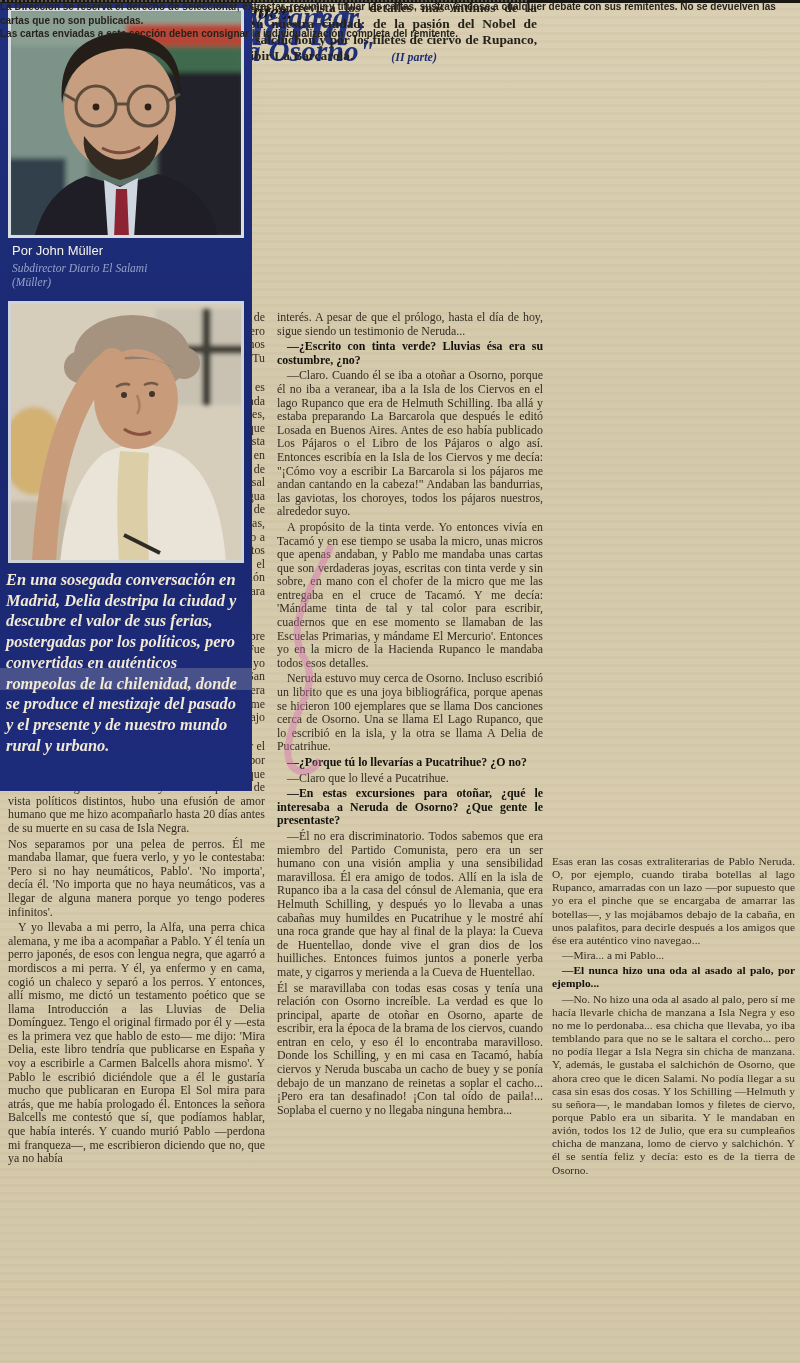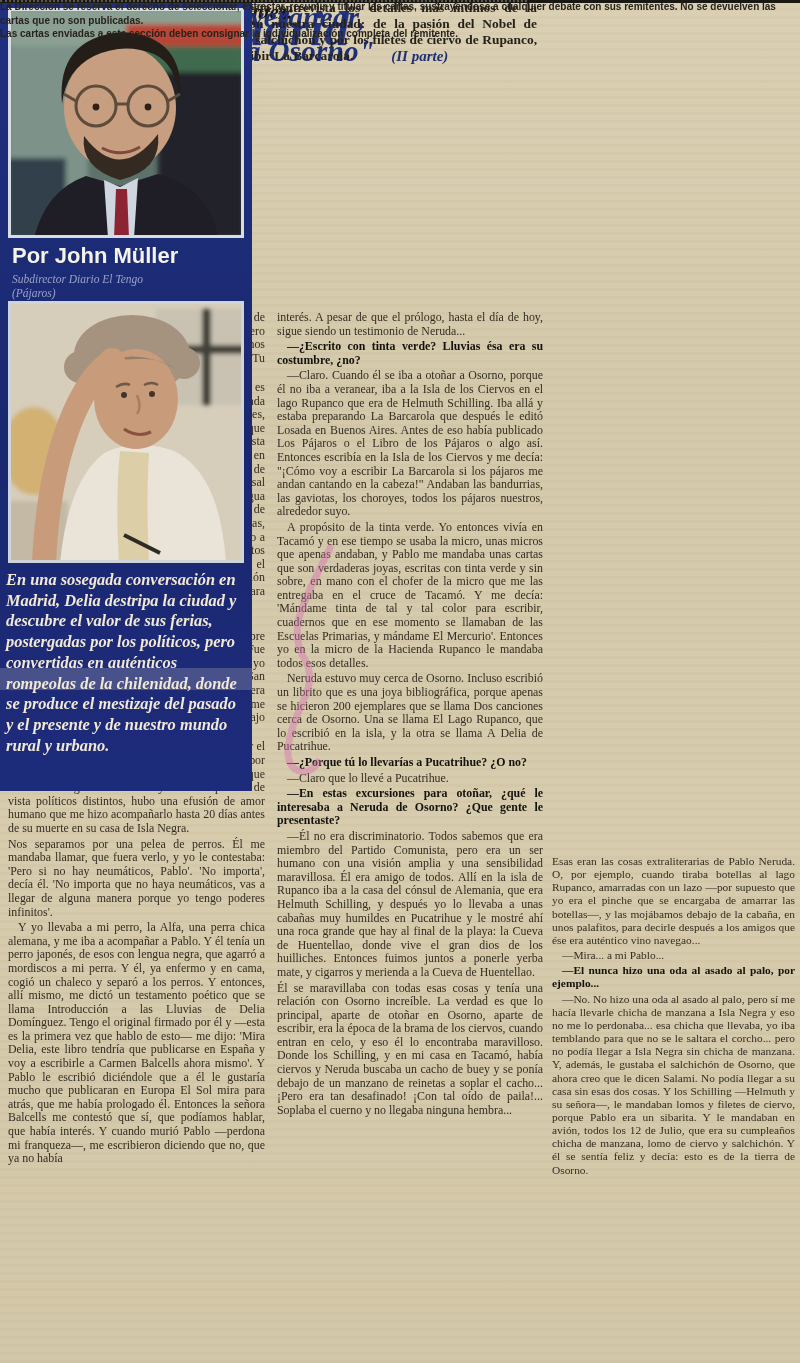--- a/index.html
+++ b/index.html
@@ -25,39 +25,39 @@
   
   .page-code{left:8;top:37;font-family:"Liberation Sans",sans-serif;font-weight:bold;font-size:14px;color:#15130e;}
   .rule-a2{left:30;top:48;width:514;height:2px;background:#23201a;}
   .tribuna{left:452;top:33;font-family:"Liberation Sans",sans-serif;font-weight:bold;font-size:15px;letter-spacing:9px;color:#15130e;}
   
   .title{left:8;top:62;font-size:49px;font-weight:bold;font-style:italic;color:#27357e;letter-spacing:1px;text-shadow:1px 1px 0 rgba(40,50,120,.15);}
   .title-rule{left:0;top:133;width:548;height:1px;background:#8f897a;}
   .title-rule2{left:0;top:136;width:548;height:1px;background:#c9c3b1;}
   .kicker{left:10;top:140;font-size:21px;font-weight:bold;font-style:italic;color:#16140f;}
   .headline{left:10;top:166;font-size:29px;font-weight:bold;font-style:italic;color:#1f2f74;line-height:34px;letter-spacing:.3px;}
-  .headline .part{font-size:15px;margin-left:16px;letter-spacing:0;font-style:italic;}
+  .headline .part{font-size:12px;margin-left:16px;letter-spacing:0;font-style:italic;}
   .lead{left:10;top:240;width:537px;font-size:13.4px;font-weight:bold;line-height:16.1px;text-align:justify;color:#26221a;}
   
   .col{position:absolute;top:311px;height:982px;overflow:hidden;text-align:justify;font-size:11.9px;line-height:13.6px;color:#332d22;}
   .col p{margin:0 0 2px 0;text-indent:10px;}
   .col p.bold{font-weight:bold;color:#14120d;}
   .col p.cont,.col p.dropcap{text-indent:0;}
   .dc{float:left;font-size:47px;line-height:38px;padding:3px 7px 0 2px;color:#5a544a;}
   .col1{left:8px;width:257px;}
   .col2{left:277px;width:266px;}
   .col3{left:552px;top:855px;width:243px;height:388px;font-size:11.4px;line-height:13.15px;font-family:Liberation Serif, serif;}
   .email{left:552;top:1245;width:243px;text-align:right;font-weight:bold;font-size:12.5px;color:#17150f;}
   
   .sidebar{left:546;top:62;width:252px;height:791px;background:linear-gradient(180deg,#20307f,#1a2870 55%,#1d2b7b);}
   .photo{position:absolute;left:8px;display:block;}
   .photo1{top:8px;}
   .photo2{top:301px;}
   .byline{position:absolute;left:12px;top:243px;width:228px;}
-  .byline-name{font-family:"Liberation Sans",sans-serif;font-weight:bold;font-size:22px;color:#f5f2e8;}
+  .byline-name{font-family:"Liberation Sans",sans-serif;font-weight:normal;font-size:13px;color:#f5f2e8;}
   .byline-role{font-style:italic;font-size:11.5px;line-height:13.5px;color:#98a3c9;margin-top:4px;}
   .pullquote{position:absolute;left:6px;top:570px;width:240px;text-align:left;font-style:italic;font-weight:bold;font-size:16.4px;line-height:20.7px;color:#f2e9d4;}
   .pq-hl{position:absolute;left:0;top:668px;width:252px;height:22px;background:rgba(230,225,205,.22);}
   
   .scribble{left:262px;top:540px;}
   
   .footer-rule{left:0;top:1293;width:800px;height:3px;background:#1a1813;}
   .footer{left:10;top:1301;width:782px;font-family:"Liberation Sans",sans-serif;font-weight:bold;font-size:10px;line-height:13.5px;color:#26231c;}
   .footer p{margin:0;}
   .dotted{left:268;top:1339;width:527px;border-top:2px dotted #5a564c;}
@@ -99,21 +99,21 @@
       <p>—Mi relación con él fue magnífica. A mí siempre me decían que yo era la hija putativa de Neruda. Fue maravillosa y marcó mi vida. Lo conocí cuando yo tenía 18 años y llegué como la 'Carmela de San Rosendo' a Santiago a recibir un premio y él era presidente de la Sociedad de Escritores. Pablo me entregó el premio, abrió sus brazos, me metió debajo de su ala y no me soltó nunca más.</p>
       <p>Pasamos muchas cosas juntos, muchos viajes por el sur de Chile y compartimos las creencias, el amor por la Naturaleza y los caballos y siempre, a pesar de que teníamos religiones distintas y muchos puntos de vista políticos distintos, hubo una efusión de amor humano que me hizo acompañarlo hasta 20 días antes de su muerte en su casa de Isla Negra.</p>
       <p class="cont">Nos separamos por una pelea de perros. Él me mandaba llamar, que fuera verlo, y yo le contestaba: 'Pero si no hay neumáticos, Pablo'. 'No importa', decía él. 'No importa que no haya neumáticos, vas a llegar de alguna manera porque yo tengo poderes infinitos'.</p>
       <p>Y yo llevaba a mi perro, la Alfa, una perra chica alemana, y me iba a acompañar a Pablo. Y él tenía un perro japonés, de esos con lengua negra, que agarró a mordiscos a mi perra. Y él, ya enfermo y en cama, cogió un chaleco y separó a los perros. Y entonces, allí mismo, me dictó un testamento poético que se llama Introducción a las Lluvias de Delia Domínguez. Tengo el original firmado por él y —esta es la primera vez que hablo de esto— me dijo: 'Mira Delia, este libro tendría que publicarse en España y voy a escribirle a Carmen Balcells ahora mismo'. Y Pablo le escribió diciéndole que a él le gustaría mucho que publicaran en Europa El Sol mira para atrás, que me había prologado él. Entonces la señora Balcells me contestó que sí, que podíamos hablar, que había interés. Y cuando murió Pablo —perdona mi franqueza—, me escribieron diciendo que no, que ya no había</p>
     </div>
   <div class="col col2">
       <p class="cont">interés. A pesar de que el prólogo, hasta el día de hoy, sigue siendo un testimonio de Neruda...</p>
       <p class="bold">—¿Escrito con tinta verde? Lluvias ésa era su costumbre, ¿no?</p>
       <p>—Claro. Cuando él se iba a otoñar a Osorno, porque él no iba a veranear, iba a la Isla de los Ciervos en el lago Rupanco que era de Helmuth Schilling. Iba allá y estaba preparando La Barcarola que después le editó Losada en Buenos Aires. Antes de eso había publicado Los Pájaros o el Libro de los Pájaros o algo así. Entonces escribía en la Isla de los Ciervos y me decía: "¡Cómo voy a escribir La Barcarola si los pájaros me andan cantando en la cabeza!" Andaban las bandurrias, las gaviotas, los choroyes, todos los pájaros nuestros, alrededor suyo.</p>
       <p>A propósito de la tinta verde. Yo entonces vivía en Tacamó y en ese tiempo se usaba la micro, unas micros que apenas andaban, y Pablo me mandaba unas cartas que son verdaderas joyas, escritas con tinta verde y sin sobre, en mano con el chofer de la micro que me las entregaba en el cruce de Tacamó. Y me decía: 'Mándame tinta de tal y tal color para escribir, cuadernos que en ese momento se llamaban de las Escuelas Primarias, y mándame El Mercurio'. Entonces yo en la micro de la Hacienda Rupanco le mandaba todos esos detalles.</p>
-      <p>Neruda estuvo muy cerca de Osorno. Incluso escribió un librito que es una joya bibliográfica, porque apenas se hicieron 200 ejemplares que se llama Dos canciones cerca de Osorno. Una se llama El Lago Rupanco, que lo escribió en la isla, y la otra se llama A Delia de Pucatrihue.</p>
+      <p>Neruda estuvo muy cerca de Osorno. Incluso escribió un librito que es una joya bibliográfica, porque apenas se hicieron 100 ejemplares que se llama Dos canciones cerca de Osorno. Una se llama El Lago Rupanco, que lo escribió en la isla, y la otra se llama A Delia de Pucatrihue.</p>
       <p class="bold">—¿Porque tú lo llevarías a Pucatrihue? ¿O no?</p>
       <p>—Claro que lo llevé a Pucatrihue.</p>
       <p class="bold">—En estas excursiones para otoñar, ¿qué le interesaba a Neruda de Osorno? ¿Que gente le presentaste?</p>
       <p>—Él no era discriminatorio. Todos sabemos que era miembro del Partido Comunista, pero era un ser humano con una visión amplia y una sensibilidad maravillosa. Él era amigo de todos. Allí en la isla de Rupanco iba a la casa del cónsul de Alemania, que era Helmuth Schilling, y después yo lo llevaba a unas cabañas muy humildes en Pucatrihue y le mostré ahí una roca grande que hay al final de la playa: la Cueva de Huentellao, donde vive el gran dios de los huilliches. Entonces fuimos juntos a ponerle yerba mate, y cigarros y merienda a la Cueva de Huentellao.</p>
       <p class="cont">Él se maravillaba con todas esas cosas y tenía una relación con Osorno increíble. La verdad es que lo principal, aparte de otoñar en Osorno, aparte de escribir, era la época de la brama de los ciervos, cuando entran en celo, y eso él lo encontraba maravilloso. Donde los Schilling, y en mi casa en Tacamó, había ciervos y Neruda buscaba un cacho de buey y se ponía debajo de un manzano de reinetas a soplar el cacho... ¡Pero era tan desafinado! ¡Con tal oído de paila!... Soplaba el cuerno y no llegaba ninguna hembra...</p>
     </div>
   <div class="col col3">
       <p class="cont">Esas eran las cosas extraliterarias de Pablo Neruda. O, por ejemplo, cuando tiraba botellas al lago Rupanco, amarradas con un lazo —por supuesto que yo era el pinche que se encargaba de amarrar las botellas—, y las mojábamos debajo de la cabaña, en unos palafitos, para decirle después a los amigos que ése era auténtico vino navegao...</p>
       <p>—Mira... a mi Pablo...</p>
       <p class="bold">—El nunca hizo una oda al asado al palo, por ejemplo...</p>
@@ -156,22 +156,22 @@
           <path d="M160,93 L172,86"></path>
       </g>
       <circle cx="88" cy="99" r="3.4" fill="#2c2118"></circle>
         <circle cx="140" cy="99" r="3.4" fill="#2c2118"></circle>
       <rect x="1.5" y="1.5" width="233" height="227" fill="none" stroke="#d8dde2" stroke-width="3"></rect>
     </svg>
 
     <div class="byline">
       <div class="byline-name">Por John Müller</div>
       <div class="byline-role">
-        <span>Subdirector Diario El Tengo</span><br>
-        <span>(Pájaros)</span>
+        <span>Subdirector Diario El Salami</span><br>
+        <span>(Müller)</span>
       </div>
     </div>
 
     <svg class="photo photo2" width="236" height="262" viewBox="0 0 236 262">
       <defs>
           <filter id="b2" x="-10%" y="-10%" width="120%" height="120%">
             <feGaussianBlur stdDeviation="2"></feGaussianBlur>
           </filter>
         </defs>
       <rect width="236" height="262" fill="#d6cdbb"></rect>

